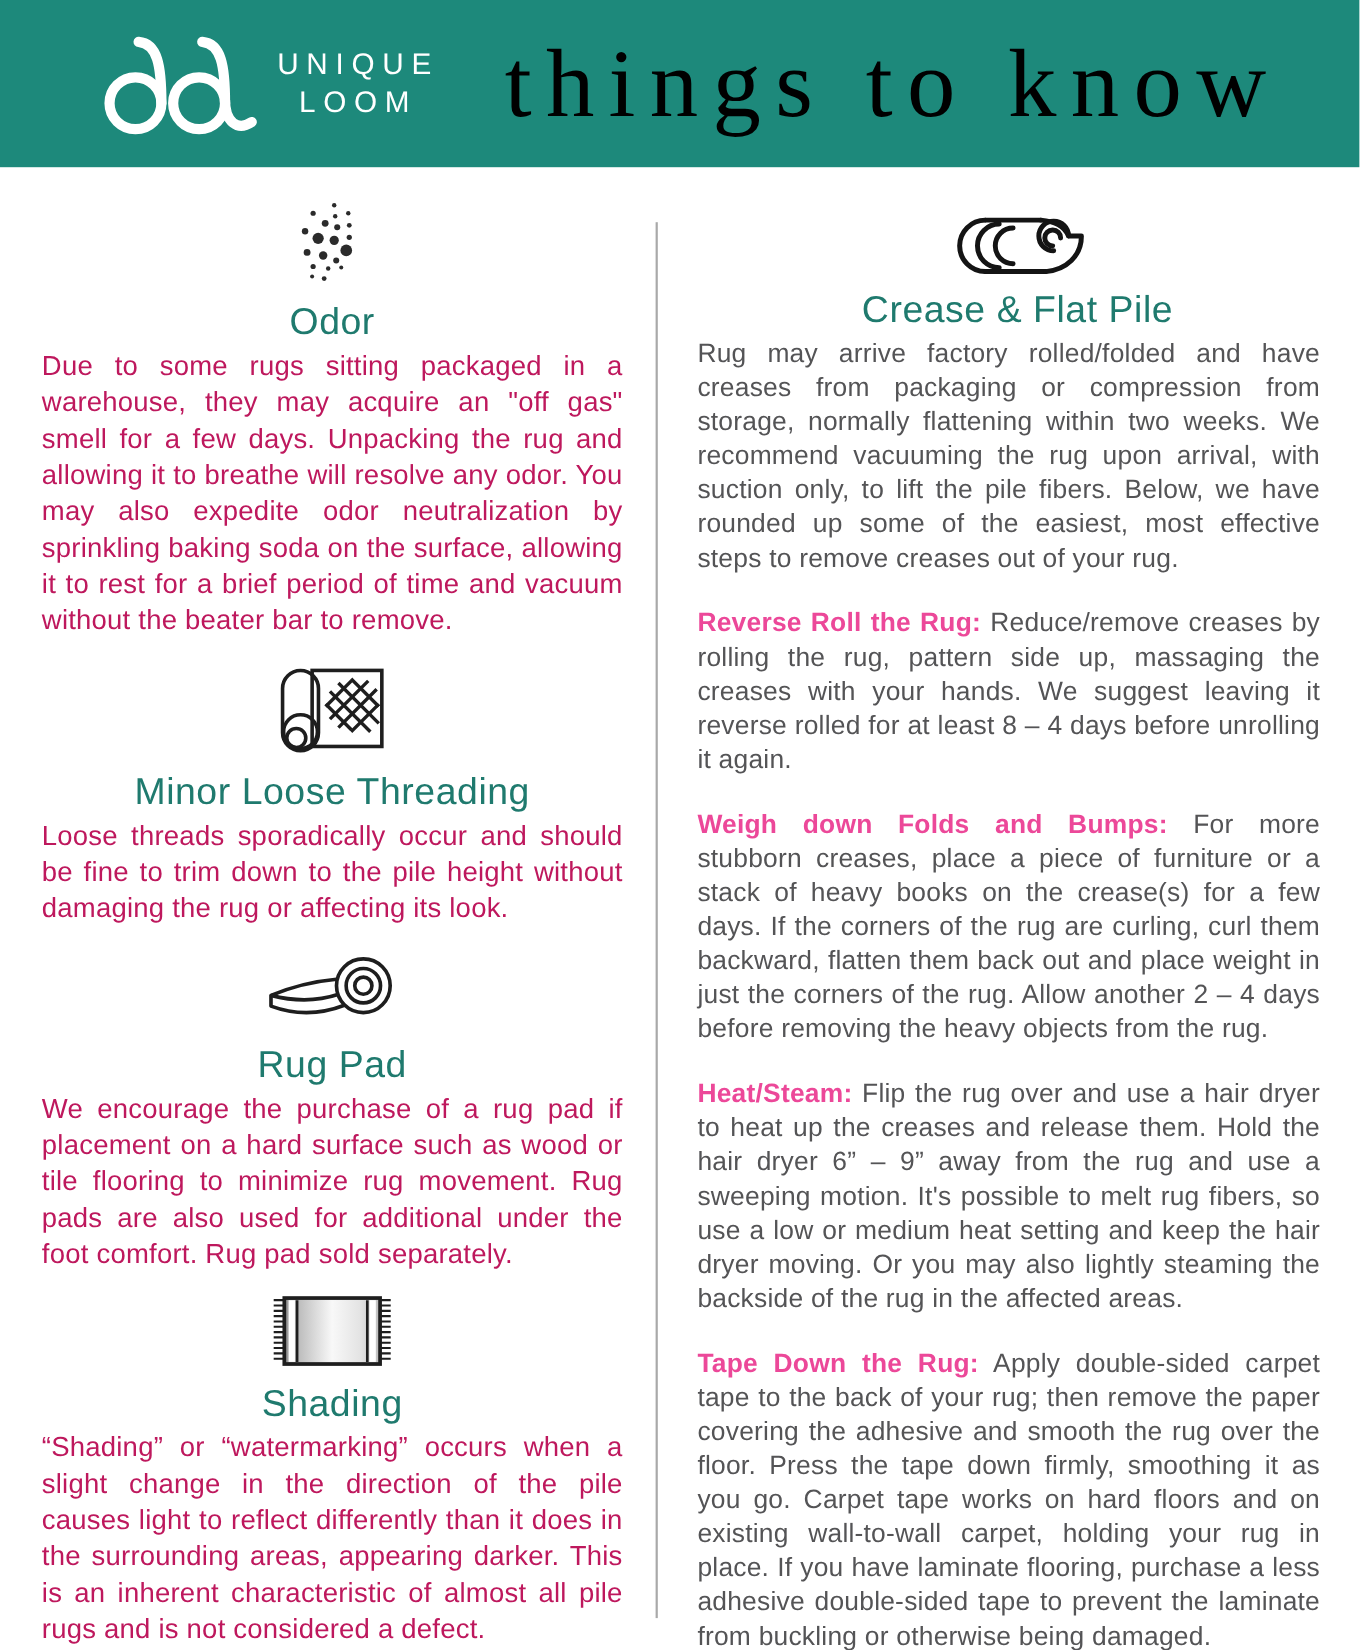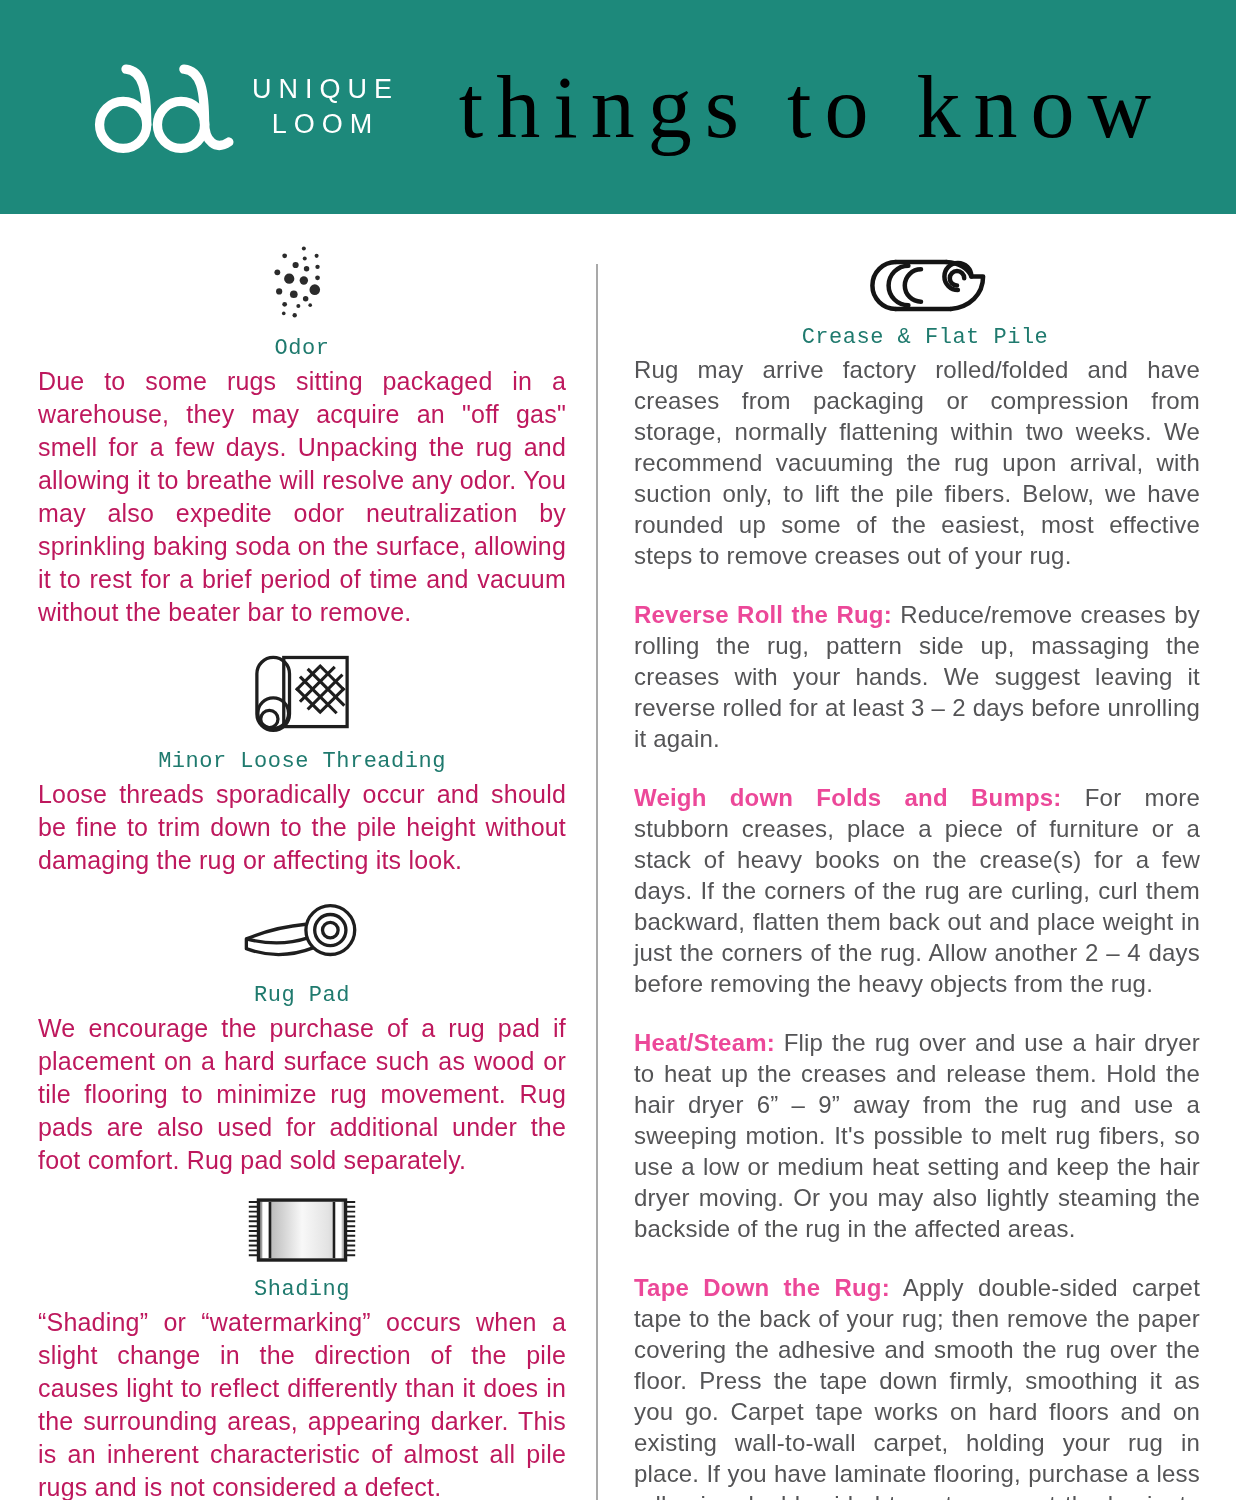--- a/index.html
+++ b/index.html
@@ -6,21 +6,21 @@
   html, body { margin: 0; padding: 0; }
   body {
     width: 1236px; height: 1500px;
     background: #ffffff;
     font-family: "Liberation Sans", sans-serif;
     overflow: hidden;
   }
 
   
   .header {
-    height: 214px;
+    height: 152px;
     background: #1D897B;
     display: flex;
     align-items: center;
   }
   .brand {
     display: flex;
     align-items: center;
     margin-left: 86px;
   }
   .logo-mark { width: 150px; height: 112px; display: block; }
@@ -49,24 +49,24 @@
   .col-left  { width: 528px; margin-left: 38px; }
   .divider   { width: 2px; background: #a9a9a9; margin-left: 30px; margin-top: 50px; height: 1269px; }
   .col-right { width: 582px; margin-left: 36px; }
 
   .section { text-align: center; }
   .icon-wrap { display: flex; justify-content: center; }
   .icon-wrap.first { margin-top: 30px; }
   .icon-wrap.mid   { margin-top: 16px; }
 
   h2.sec-heading {
-    font-family: Liberation Mono, monospace;
+    font-family: Liberation Sans, sans-serif;
     font-weight: 400;
     color: #1F7A6E;
-    font-size: 22px;
+    font-size: 34px;
     letter-spacing: 0.5px;
     margin: 8px 0 2px 0;
   }
 
   .col-left p.body {
     text-align: justify;
     font-size: 25px;
     line-height: 33px;
     letter-spacing: 0.2px;
     color: #be185d;
@@ -229,21 +229,21 @@
             <path d="M42,61 H103"></path>
             <path d="M98,9 C112,10 122,16 126,25 L139,25 C139,45 124,59 103,61"></path>
             <path d="M126,25 a15,15 0 1 0 -15,15"></path>
             <path d="M118,27 a8,8 0 1 0 -8,8"></path>
           </g>
         </svg>
       </div>
       <h2 class="sec-heading">Crease &amp; Flat Pile</h2>
       <p class="body">Rug may arrive factory rolled/folded and have creases from packaging or compression from storage, normally flattening within two weeks. We recommend vacuuming the rug upon arrival, with suction only, to lift the pile fibers. Below, we have rounded up some of the easiest, most effective steps to remove creases out of your rug.</p>
 
-      <p class="body tip"><strong>Reverse Roll the Rug:</strong> <span>Reduce/remove creases by rolling the rug, pattern side up, massaging the creases with your hands. We suggest leaving it reverse rolled for at least 3 – 2 days before unrolling it again.</span></p>
+      <p class="body tip"><strong>Reverse Roll the Rug:</strong> <span>Reduce/remove creases by rolling the rug, pattern side up, massaging the creases with your hands. We suggest leaving it reverse rolled for at least 8 – 4 days before unrolling it again.</span></p>
 
       <p class="body tip"><strong>Weigh down Folds and Bumps:</strong> <span>For more stubborn creases, place a piece of furniture or a stack of heavy books on the crease(s) for a few days. If the corners of the rug are curling, curl them backward, flatten them back out and place weight in just the corners of the rug. Allow another 2 – 4 days before removing the heavy objects from the rug.</span></p>
 
       <p class="body tip"><strong>Heat/Steam:</strong> <span>Flip the rug over and use a hair dryer to heat up the creases and release them. Hold the hair dryer 6” – 9” away from the rug and use a sweeping motion. It's possible to melt rug fibers, so use a low or medium heat setting and keep the hair dryer moving. Or you may also lightly steaming the backside of the rug in the affected areas.</span></p>
 
       <p class="body tip"><strong>Tape Down the Rug:</strong> <span>Apply double-sided carpet tape to the back of your rug; then remove the paper covering the adhesive and smooth the rug over the floor. Press the tape down firmly, smoothing it as you go. Carpet tape works on hard floors and on existing wall-to-wall carpet, holding your rug in place. If you have laminate flooring, purchase a less adhesive double-sided tape to prevent the laminate from buckling or otherwise being damaged.</span></p>
     </div>
 
   </div>
 </div>

